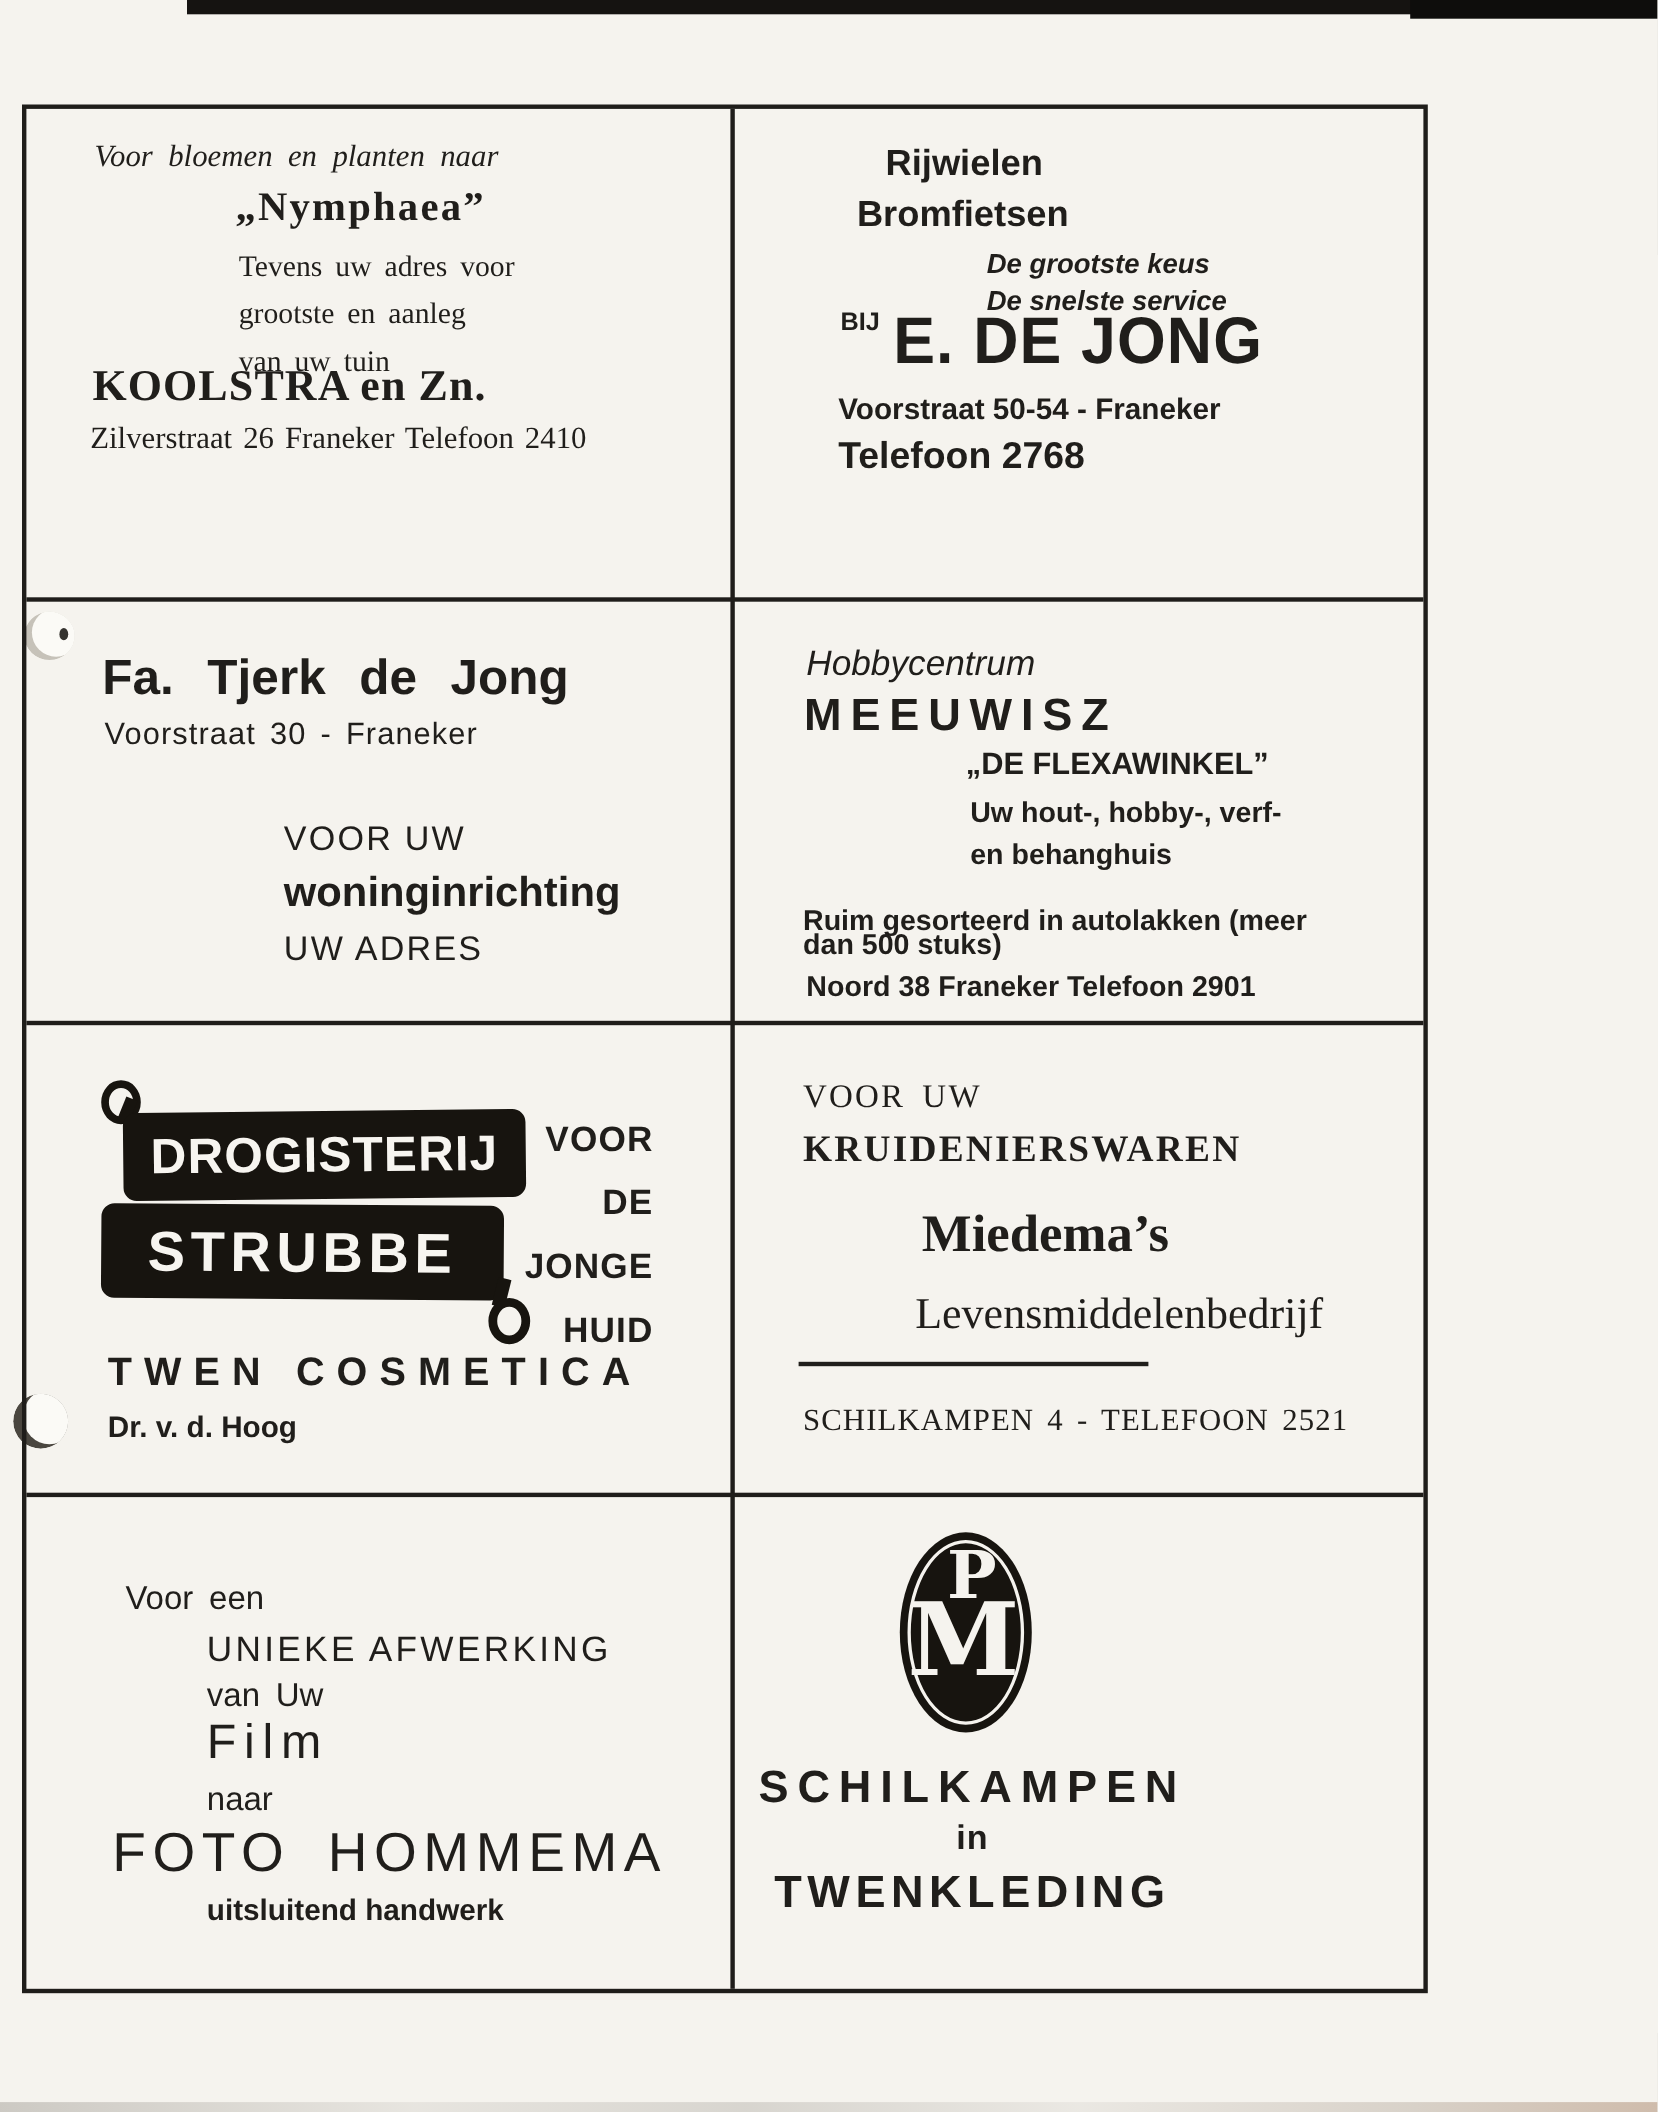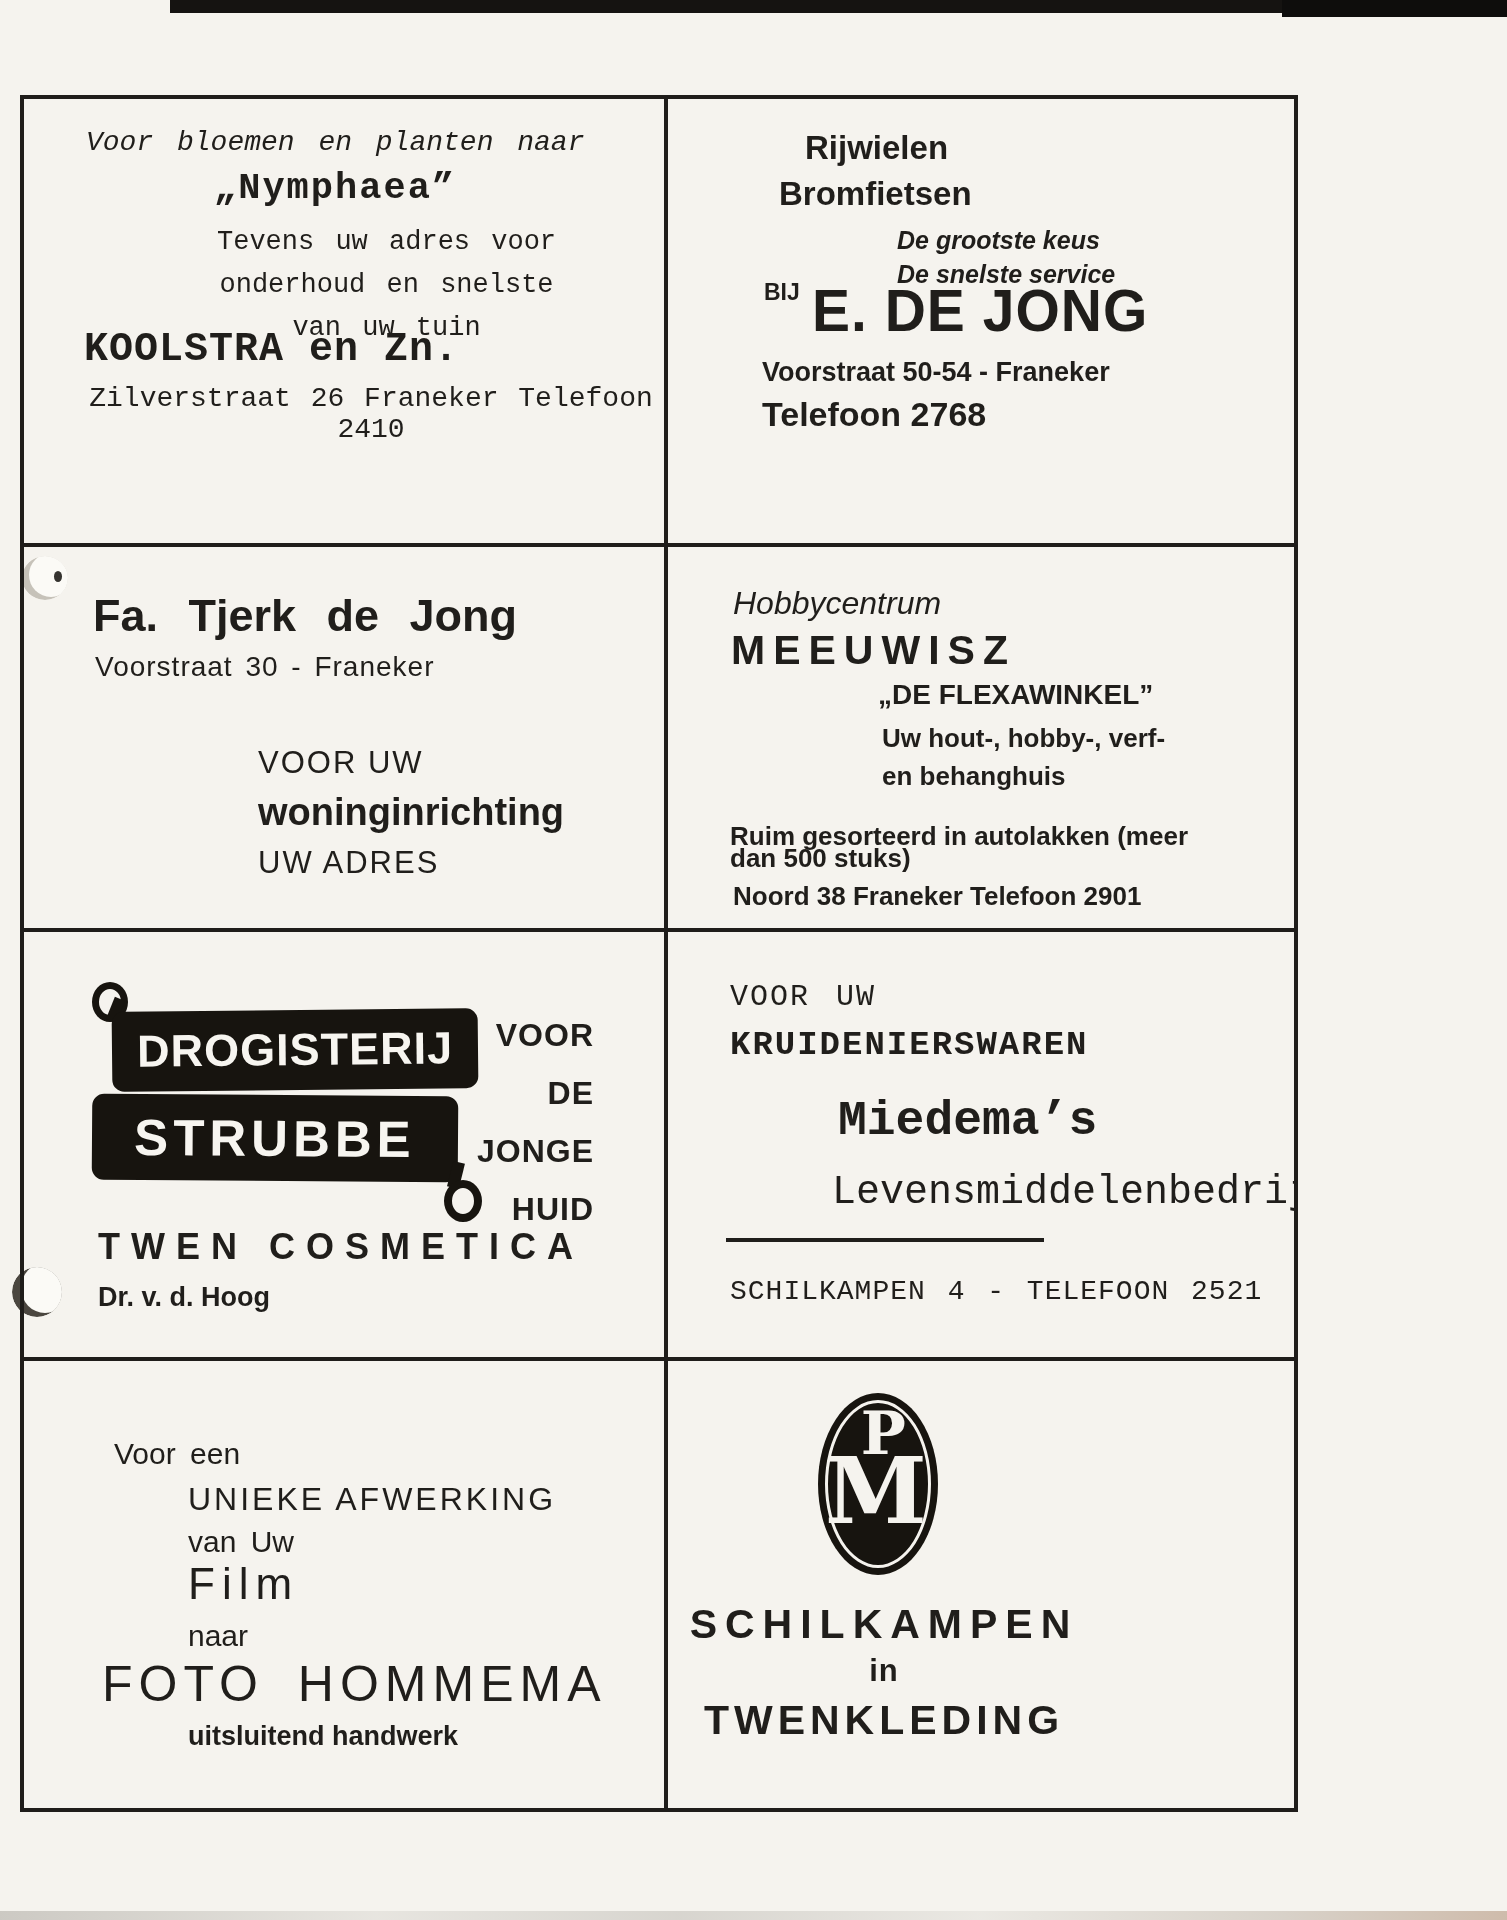--- a/index.html
+++ b/index.html
@@ -22,21 +22,21 @@
   .cell{position:absolute;overflow:hidden;}
   .c1{left:0;top:0;width:636px;height:444px;}
   .c2{left:644px;top:0;width:626px;height:444px;margin-left:42px;}
   .c3{left:0;top:448px;width:636px;height:381px;}
   .c4{left:644px;top:448px;width:626px;height:381px;}
   .c5{left:0;top:833px;width:636px;height:425px;}
   .c6{left:644px;top:833px;width:626px;height:425px;}
   .c7{left:0;top:1262px;width:636px;height:447px;}
   .c8{left:644px;top:1262px;width:626px;height:447px;}
 
-  .serif{font-family:Liberation Mono, monospace;text-align:center;}
+  .serif{font-family:Liberation Serif, serif;}
 
   
   .k-intro{left:62px;top:28px;font-style:italic;font-size:28px;word-spacing:7px;}
   .k-name{left:190px;top:68px;font-weight:700;font-size:37px;letter-spacing:2px;}
   .k-sub{left:193px;top:122px;font-size:27px;line-height:43px;word-spacing:5px;}
   .k-company{left:60px;top:228px;font-weight:700;font-size:40px;letter-spacing:1px;}
   .k-address{left:58px;top:284px;font-size:28px;word-spacing:3px;}
 
   
   .j-prod1{left:95px;top:30px;font-weight:700;font-size:33px;}
@@ -142,21 +142,21 @@
     <div class="abs vline"></div>
     <div class="abs hline r1"></div>
     <div class="abs hline r2"></div>
     <div class="abs hline r3"></div>
 
     <section class="cell c1 serif">
       <div class="abs k-intro">Voor bloemen en planten naar</div>
       <div class="abs k-name">„Nymphaea”</div>
       <div class="abs k-sub">
         <div>Tevens uw adres voor</div>
-        <div>onderhoud en snelste</div>
+        <div>grootste en aanleg</div>
         <div>van uw tuin</div>
       </div>
       <div class="abs k-company">KOOLSTRA en Zn.</div>
       <div class="abs k-address">Zilverstraat 26 Franeker Telefoon 2410</div>
     </section>
 
     <section class="cell c2">
       <div class="abs j-prod1">Rijwielen</div>
       <div class="abs j-prod2">Bromfietsen</div>
       <div class="abs j-usp">

